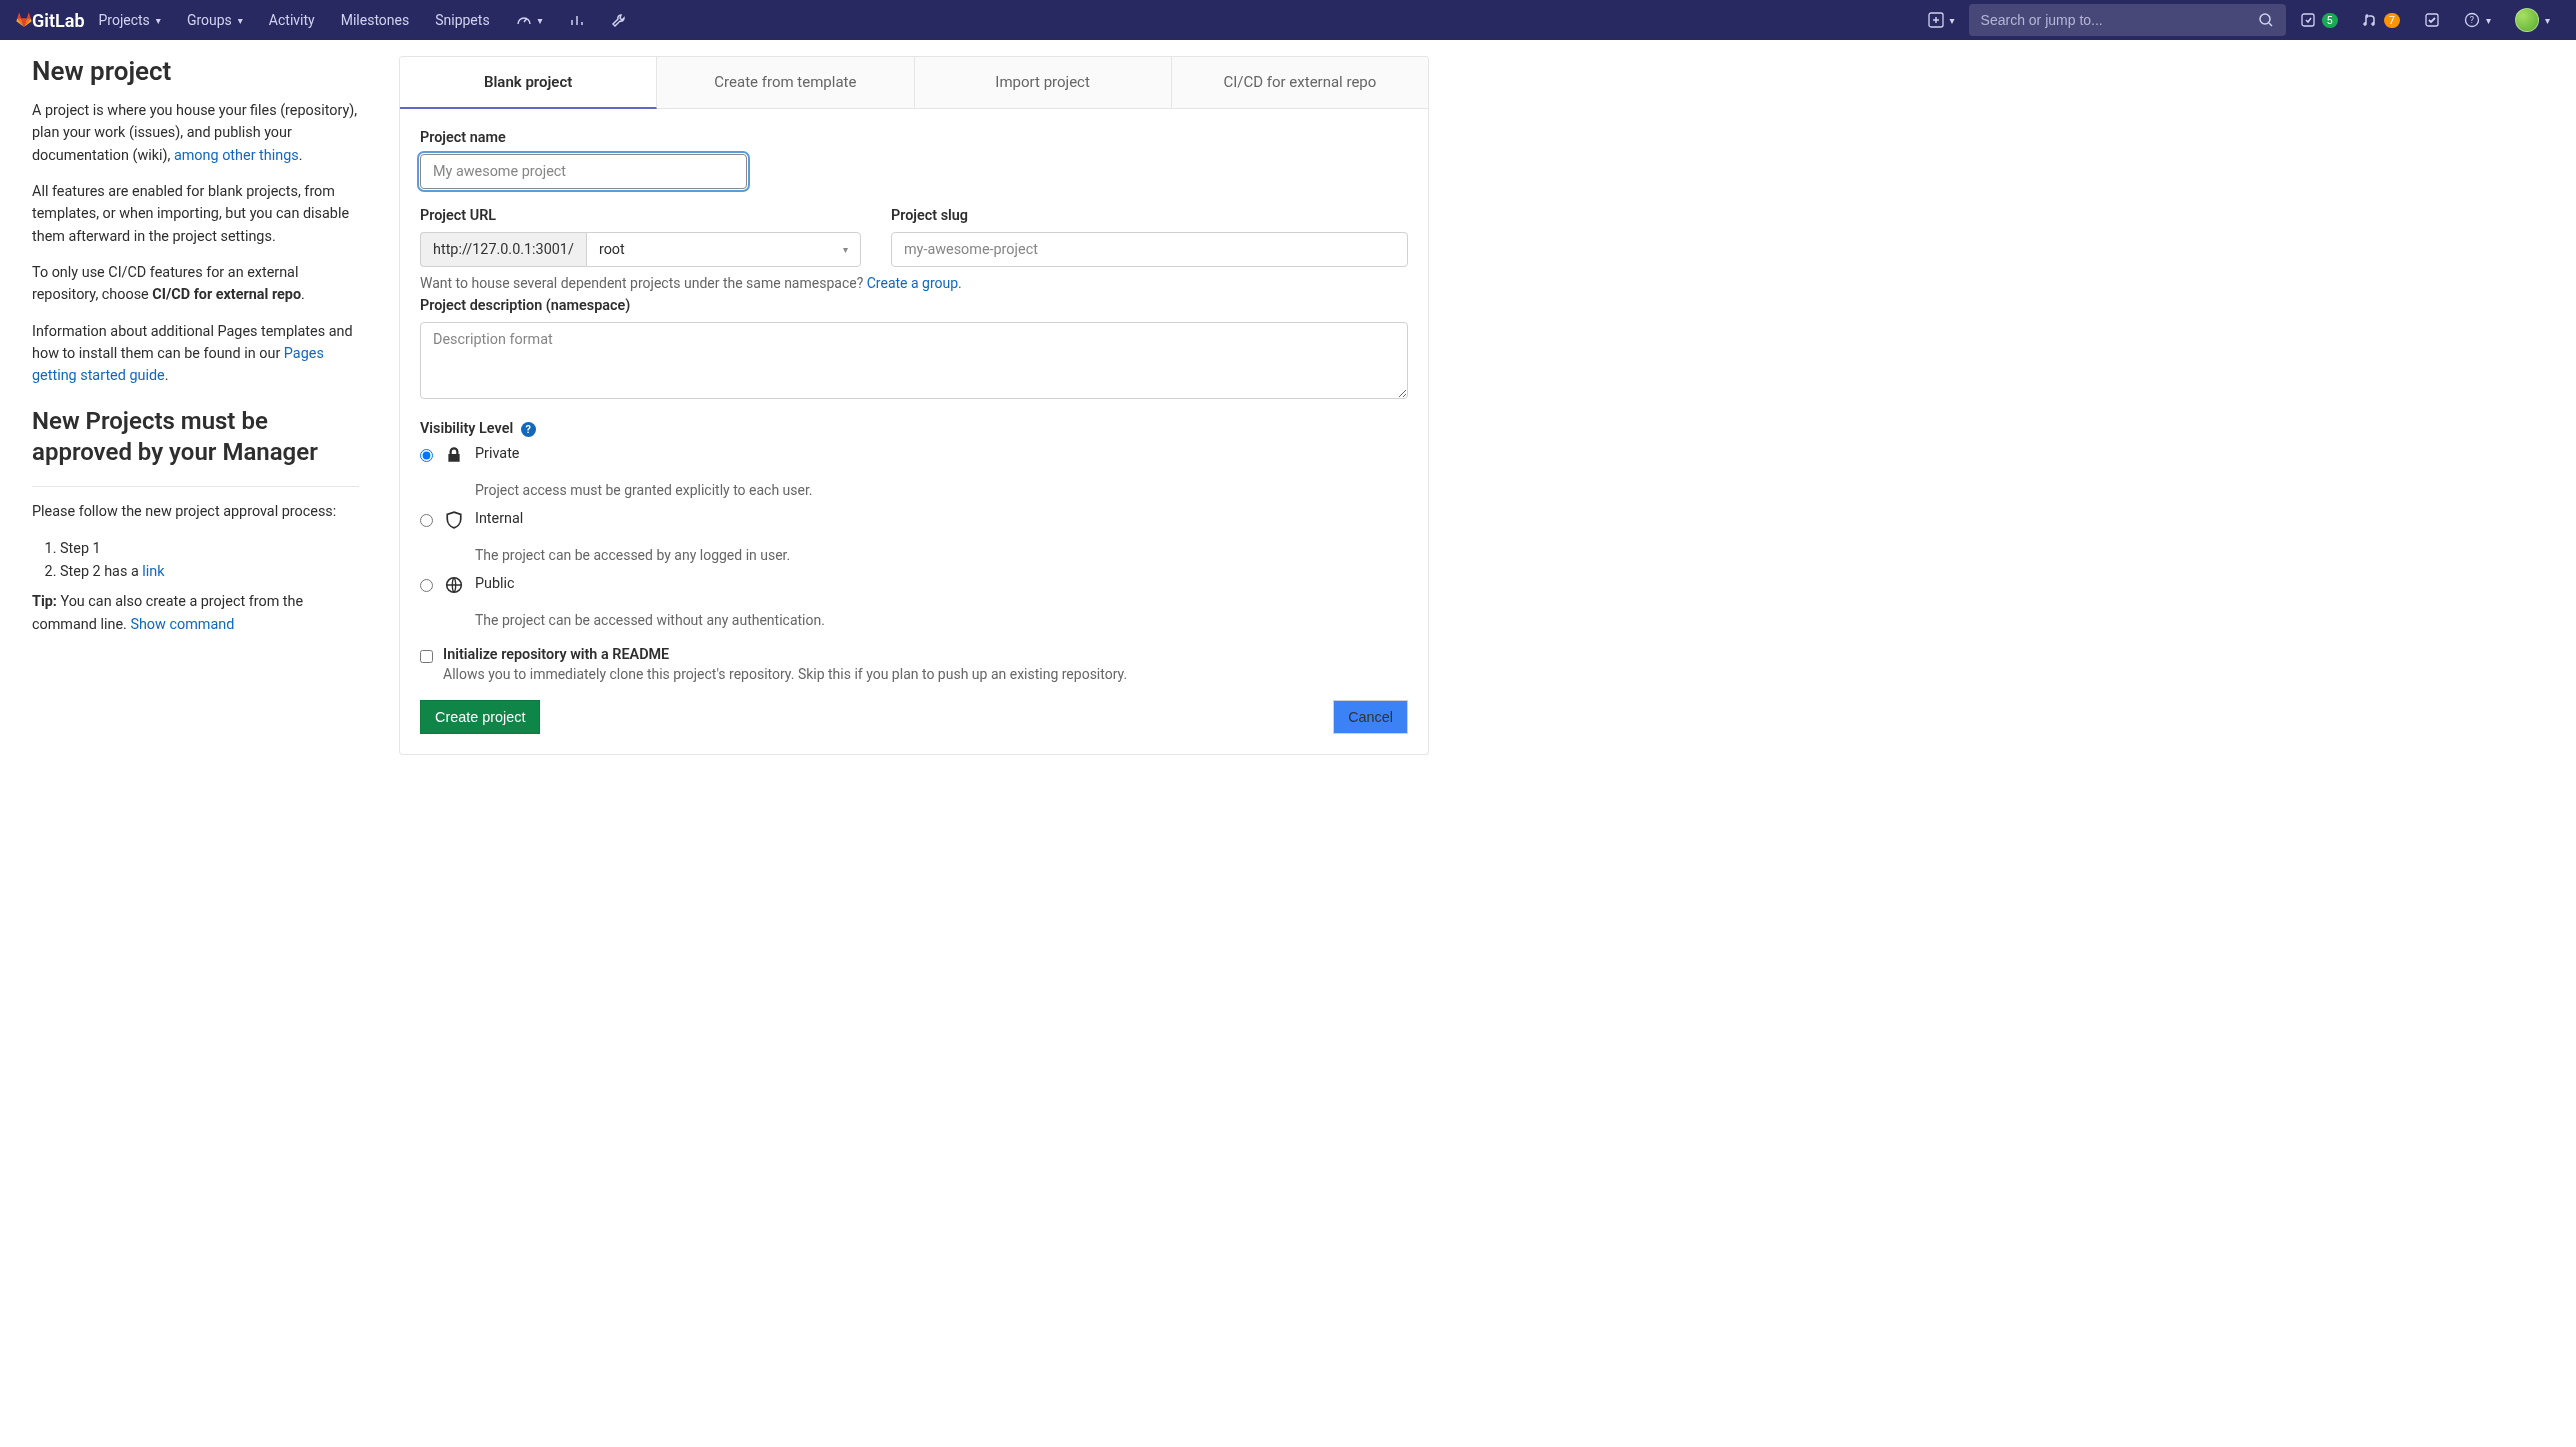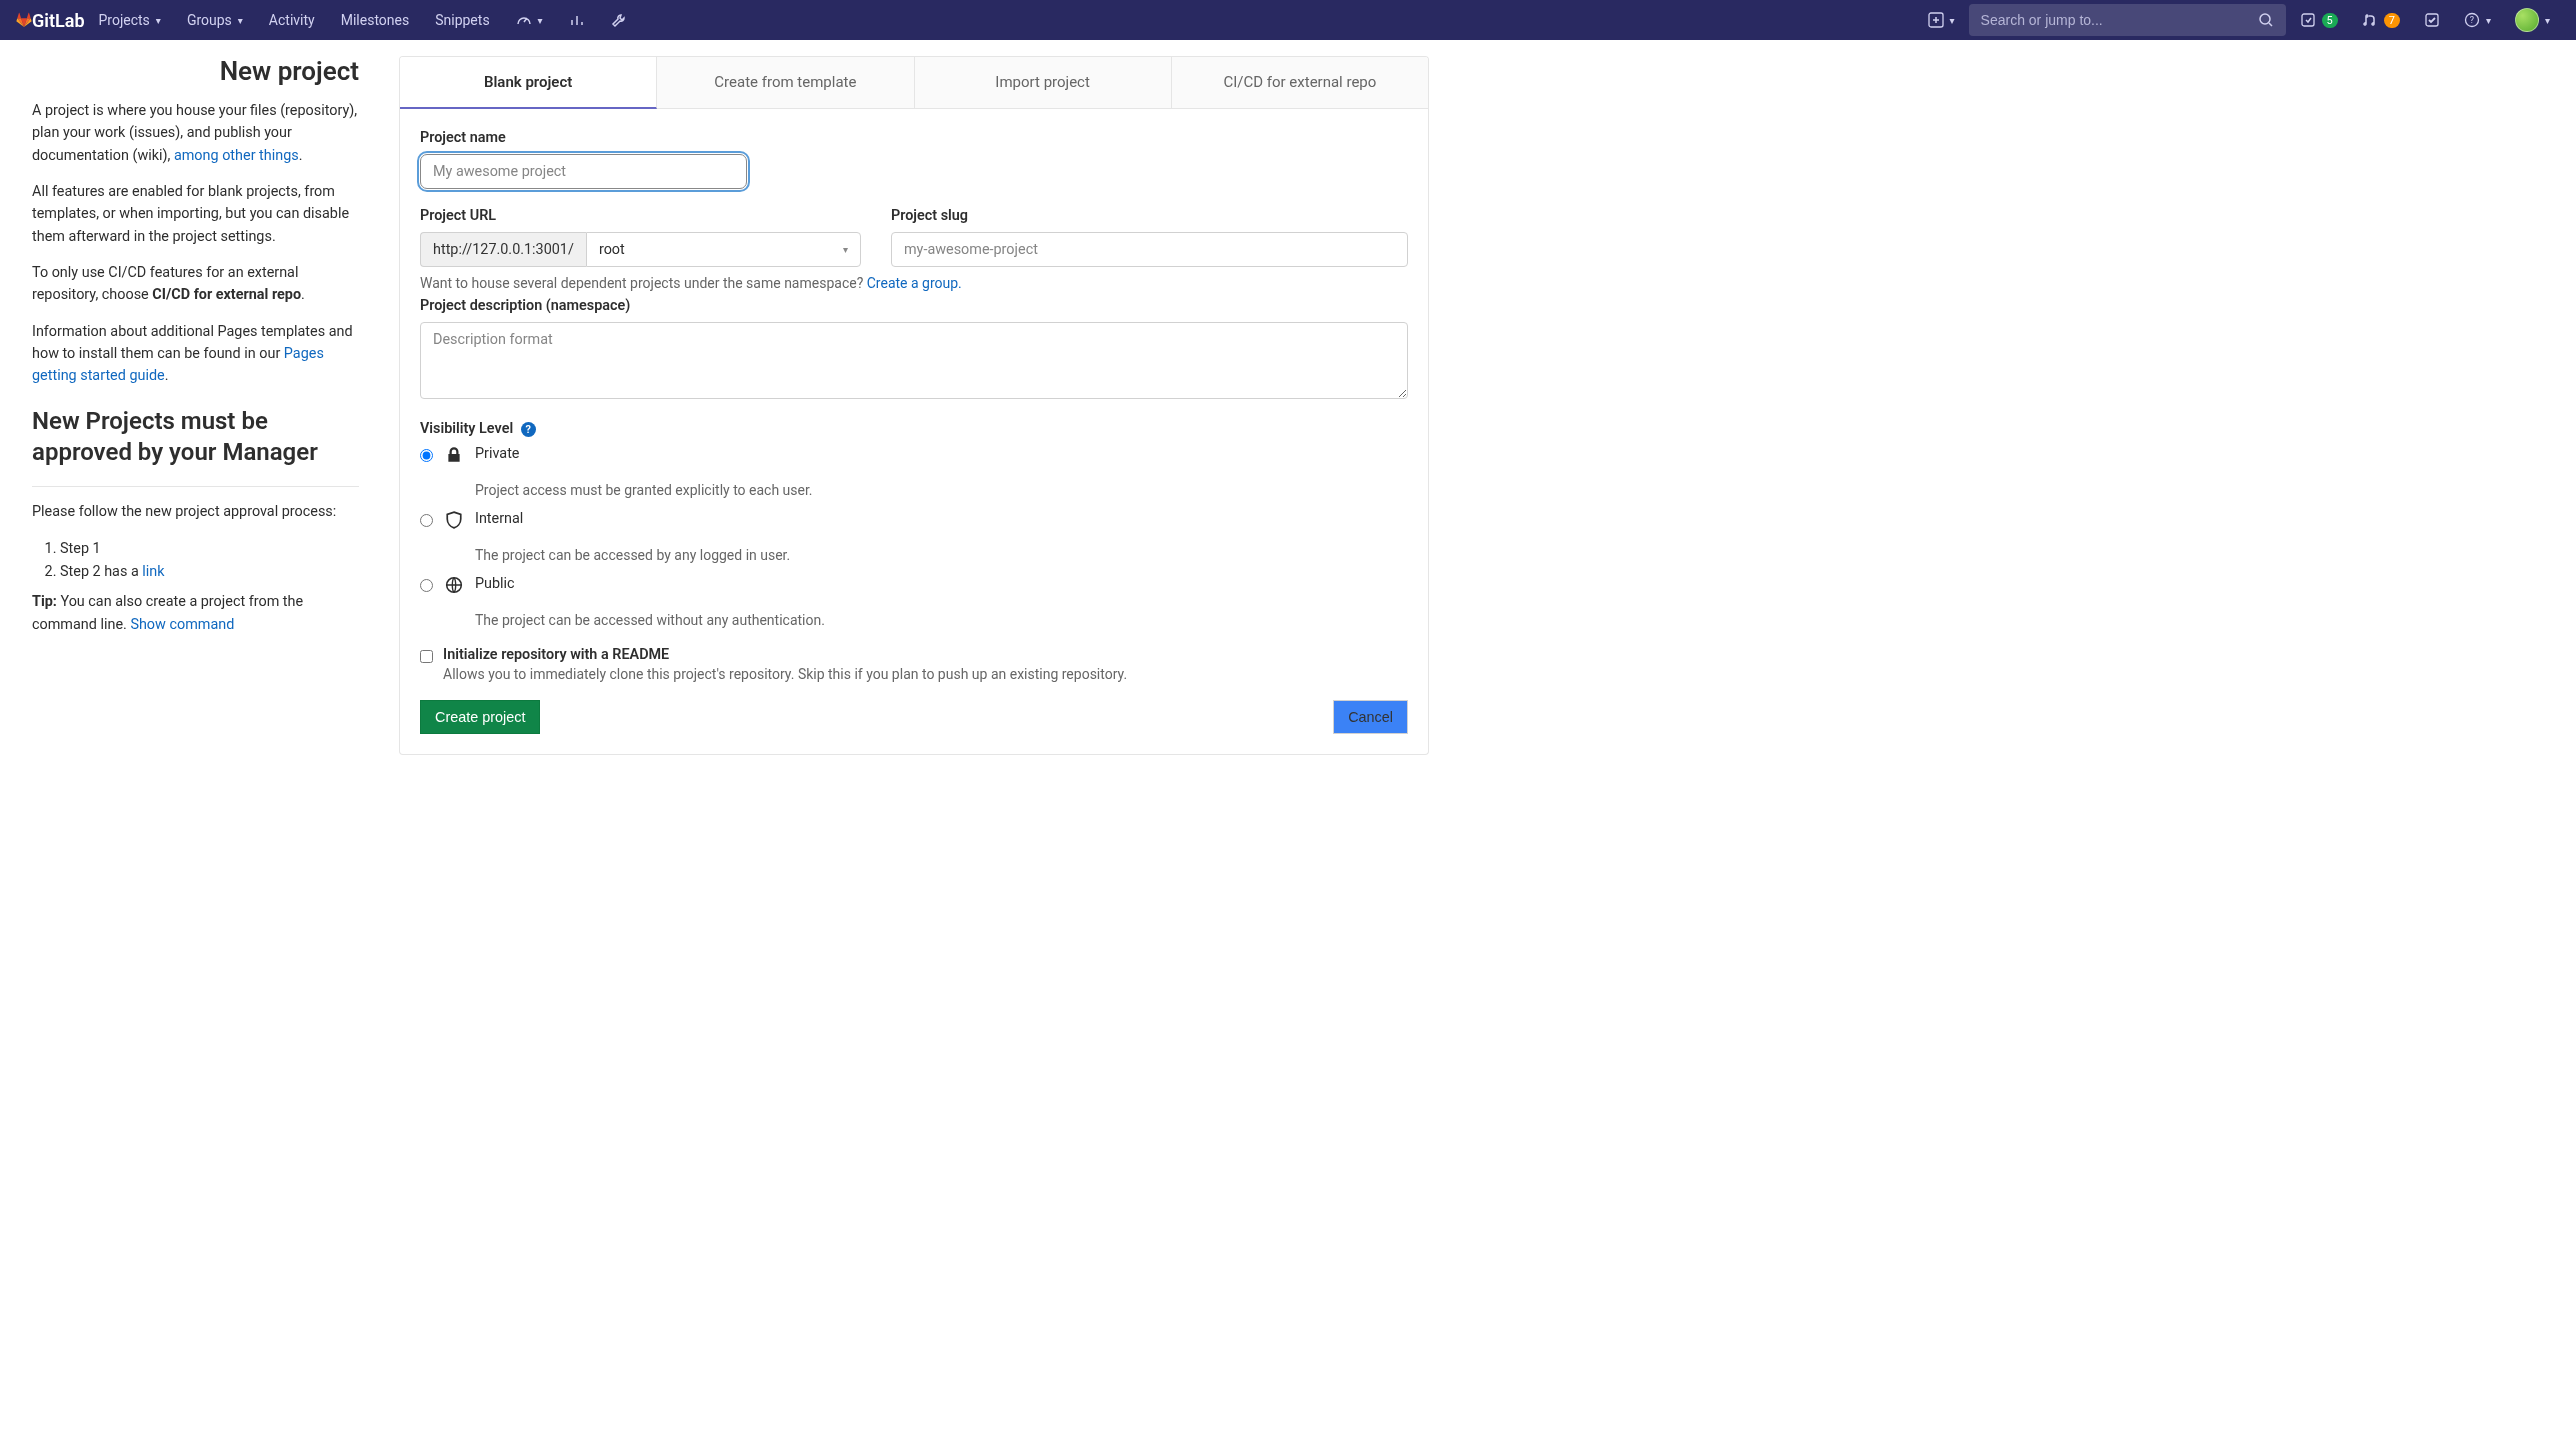--- a/index.html
+++ b/index.html
@@ -65,21 +65,21 @@
   border: 1px solid rgba(255,255,255,0.4);
 }
 .navbar svg { width: 16px; height: 16px; fill: currentColor; }
 .chev-down { font-size: 10px; margin-left: 2px; }
 
 
 .page { display: flex; padding: 16px 16px 40px 32px; gap: 40px; max-width: 1445px; }
 .side { width: 327px; flex-shrink: 0; }
 .main { flex: 1; }
 
-.side h1 { font-size: 26px; font-weight: 600; margin-bottom: 14px; text-align: right; }
+.side h1 { font-size: 26px; font-weight: 600; margin-bottom: 14px; }
 .side h2 { font-size: 24px; font-weight: 600; margin: 18px 0 10px; line-height: 1.3; }
 .side p { line-height: 1.55; margin-bottom: 14px; font-size: 14.4px; color: #2e2e2e; }
 .side a { color: #1068bf; text-decoration: none; }
 .side hr { border: none; border-top: 1px solid #e5e5e5; margin: 18px 0 14px; }
 .side ol { padding-left: 28px; margin-bottom: 8px; }
 .side ol li { line-height: 1.6; font-size: 14.4px; }
 
 
 .tabs {
   display: flex;
@@ -121,21 +121,21 @@
   width: 100%;
   border: 1px solid #d1d1d1;
   border-radius: 4px;
   padding: 8px 12px;
   font-size: 14.4px;
   font-family: inherit;
   color: #333;
 }
 .text-input::placeholder, textarea::placeholder { color: #868686; }
 .text-input.narrow { width: 327px; }
-.text-input.focused { outline: 2px solid #5b9dd9; outline-offset: 1px; border-color: #888; border-radius: 7px; }
+.text-input.focused { outline: 2px solid #5b9dd9; outline-offset: 1px; border-color: #888; }
 .url-group { display: flex; width: 441px; }
 .url-prefix {
   background: #f0f0f0;
   border: 1px solid #d1d1d1;
   border-right: none;
   border-radius: 4px 0 0 4px;
   padding: 8px 12px;
   font-size: 14.4px;
   color: #333;
 }

